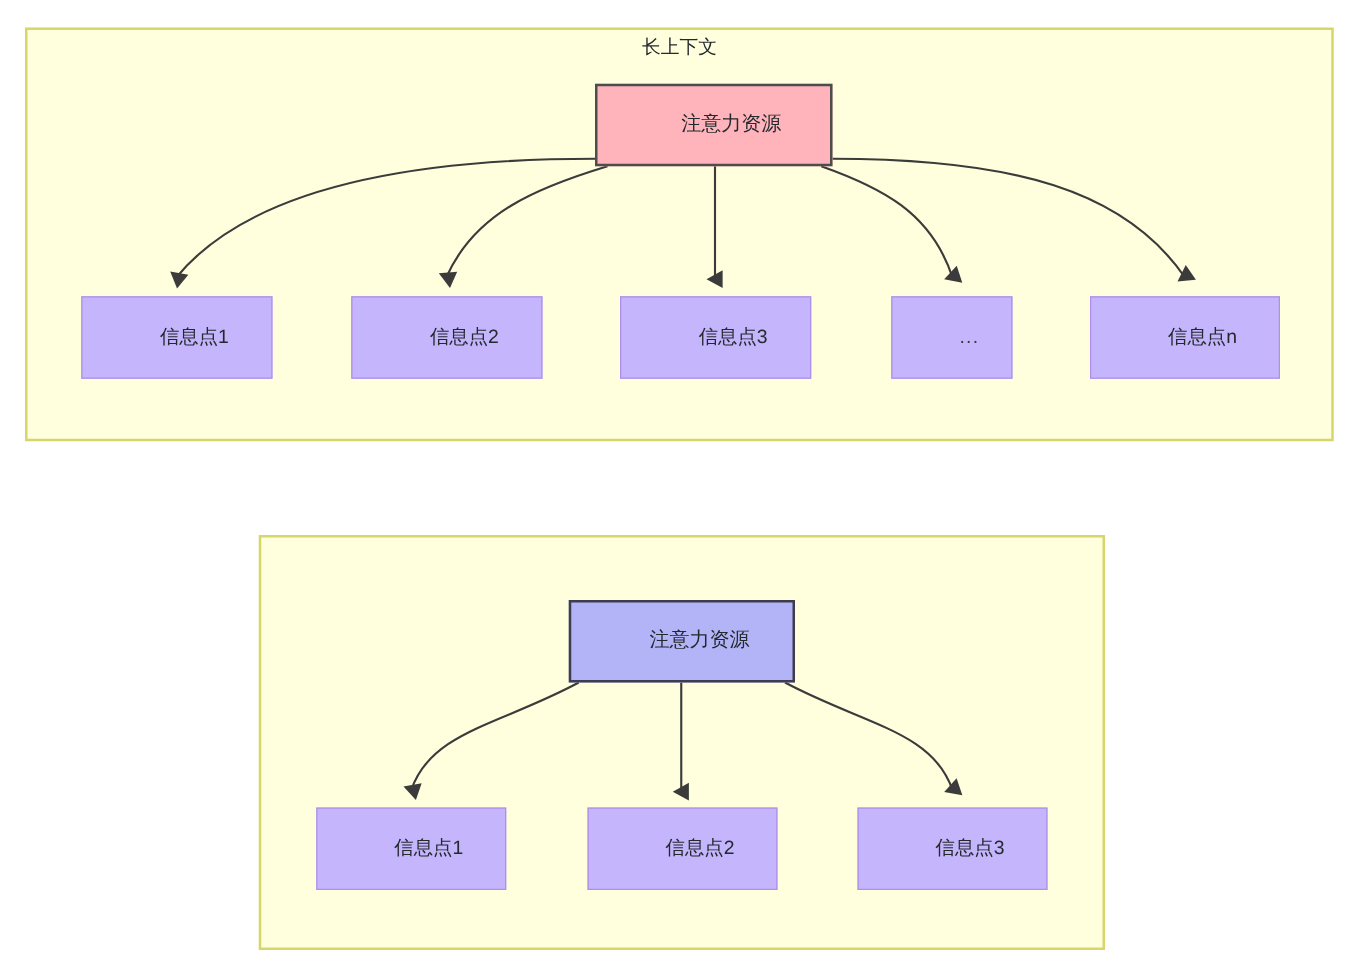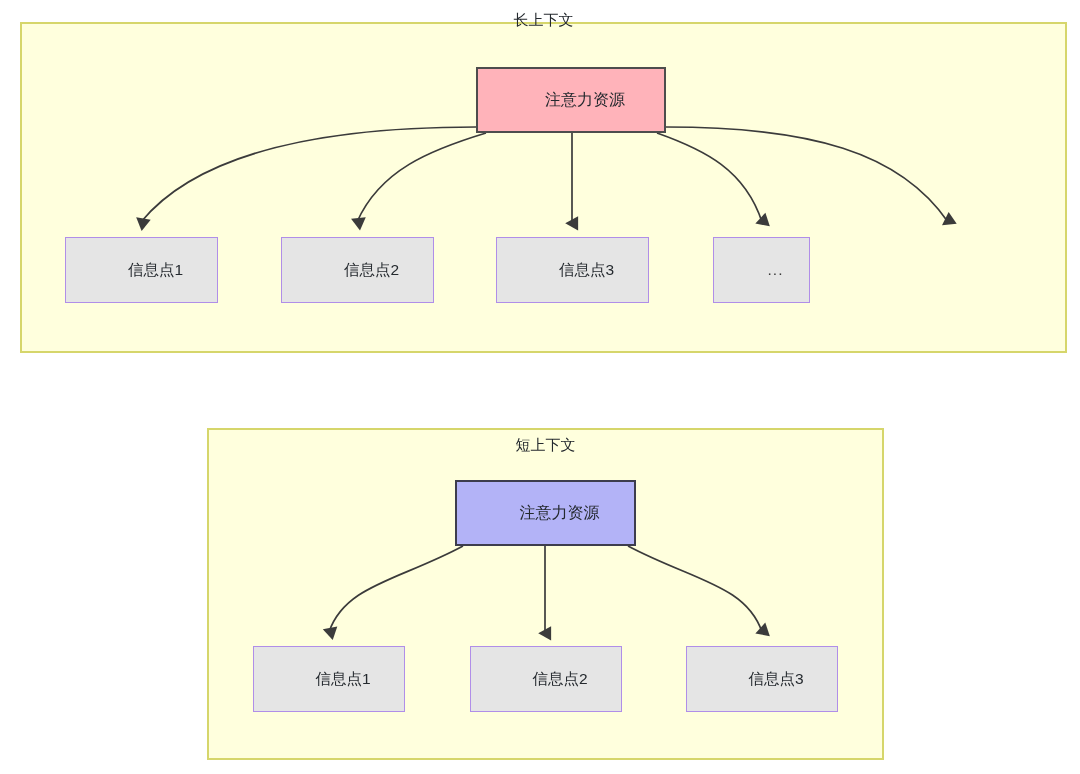--- a/index.html
+++ b/index.html
@@ -53,37 +53,37 @@
   }
   .node-root-long {
     background: #ffb3ba;
     border: 2px solid #4d4d4d;
   }
   .node-root-short {
     background: #b3b3f7;
     border: 2px solid #3d3d4d;
   }
   .node-leaf {
-    background: #e5e5e5;
+    background: #c4b5fd;
     border: 1.6px solid #b08ee8;
     font-size: 15.5px;
   }
   .node-leaf.ellipsis {
     letter-spacing: 1px;
     color: #3a3a3a;
   }
 </style>
 </head>
 <body>
 
 <div id="canvas">
 
   <div class="group-box" style="left:20px; top:22px; width:1047px; height:331px;"></div>
 
-  <div class="group-title" style="left:20px; top:12px; width:1047px;">长上下文</div>
+  <div class="group-title" style="left:20px; top:30px; width:1047px;">长上下文</div>
 
   <svg class="layer" viewBox="0 0 1080 774" xmlns="http://www.w3.org/2000/svg">
     <defs>
       <marker id="ah" markerWidth="10" markerHeight="10" refX="5.2" refY="4" orient="auto" markerUnits="strokeWidth">
         <path d="M 0.6 0.4 L 9 0.4 L 4.8 8 z" fill="#3b3b3b"></path>
       </marker>
     </defs>
 
     <path d="M 476,127 C 330,127 200,150 141,222" fill="none" stroke="#3b3b3b" stroke-width="1.7" marker-end="url(#ah)"></path>
 
@@ -99,24 +99,24 @@
   <div class="node node-root-long" style="left:476px; top:67px; width:190px; height:66px;">注意力资源</div>
 
   <div class="node node-leaf" style="left:65px; top:237px; width:153px; height:66px;">信息点1</div>
 
   <div class="node node-leaf" style="left:281px; top:237px; width:153px; height:66px;">信息点2</div>
 
   <div class="node node-leaf" style="left:496px; top:237px; width:153px; height:66px;">信息点3</div>
 
   <div class="node node-leaf ellipsis" style="left:713px; top:237px; width:97px; height:66px;">...</div>
 
+  <div class="node node-leaf" style="left:872px; top:237px; width:152px; height:66px;">信息点n</div>
 
   <div class="group-box" style="left:207px; top:428px; width:677px; height:332px;"></div>
 
-  <div class="group-title" style="left:207px; top:437px; width:677px;">短上下文</div>
 
   <svg class="layer" viewBox="0 0 1080 774" xmlns="http://www.w3.org/2000/svg">
 
     <path d="M 463,546 C 400,580 345,585 329,632" fill="none" stroke="#3b3b3b" stroke-width="1.7" marker-end="url(#ah)"></path>
 
     <path d="M 545,546 L 545,634" fill="none" stroke="#3b3b3b" stroke-width="1.7" marker-end="url(#ah)"></path>
 
     <path d="M 628,546 C 692,580 746,585 762,632" fill="none" stroke="#3b3b3b" stroke-width="1.7" marker-end="url(#ah)"></path>
   </svg>
 

